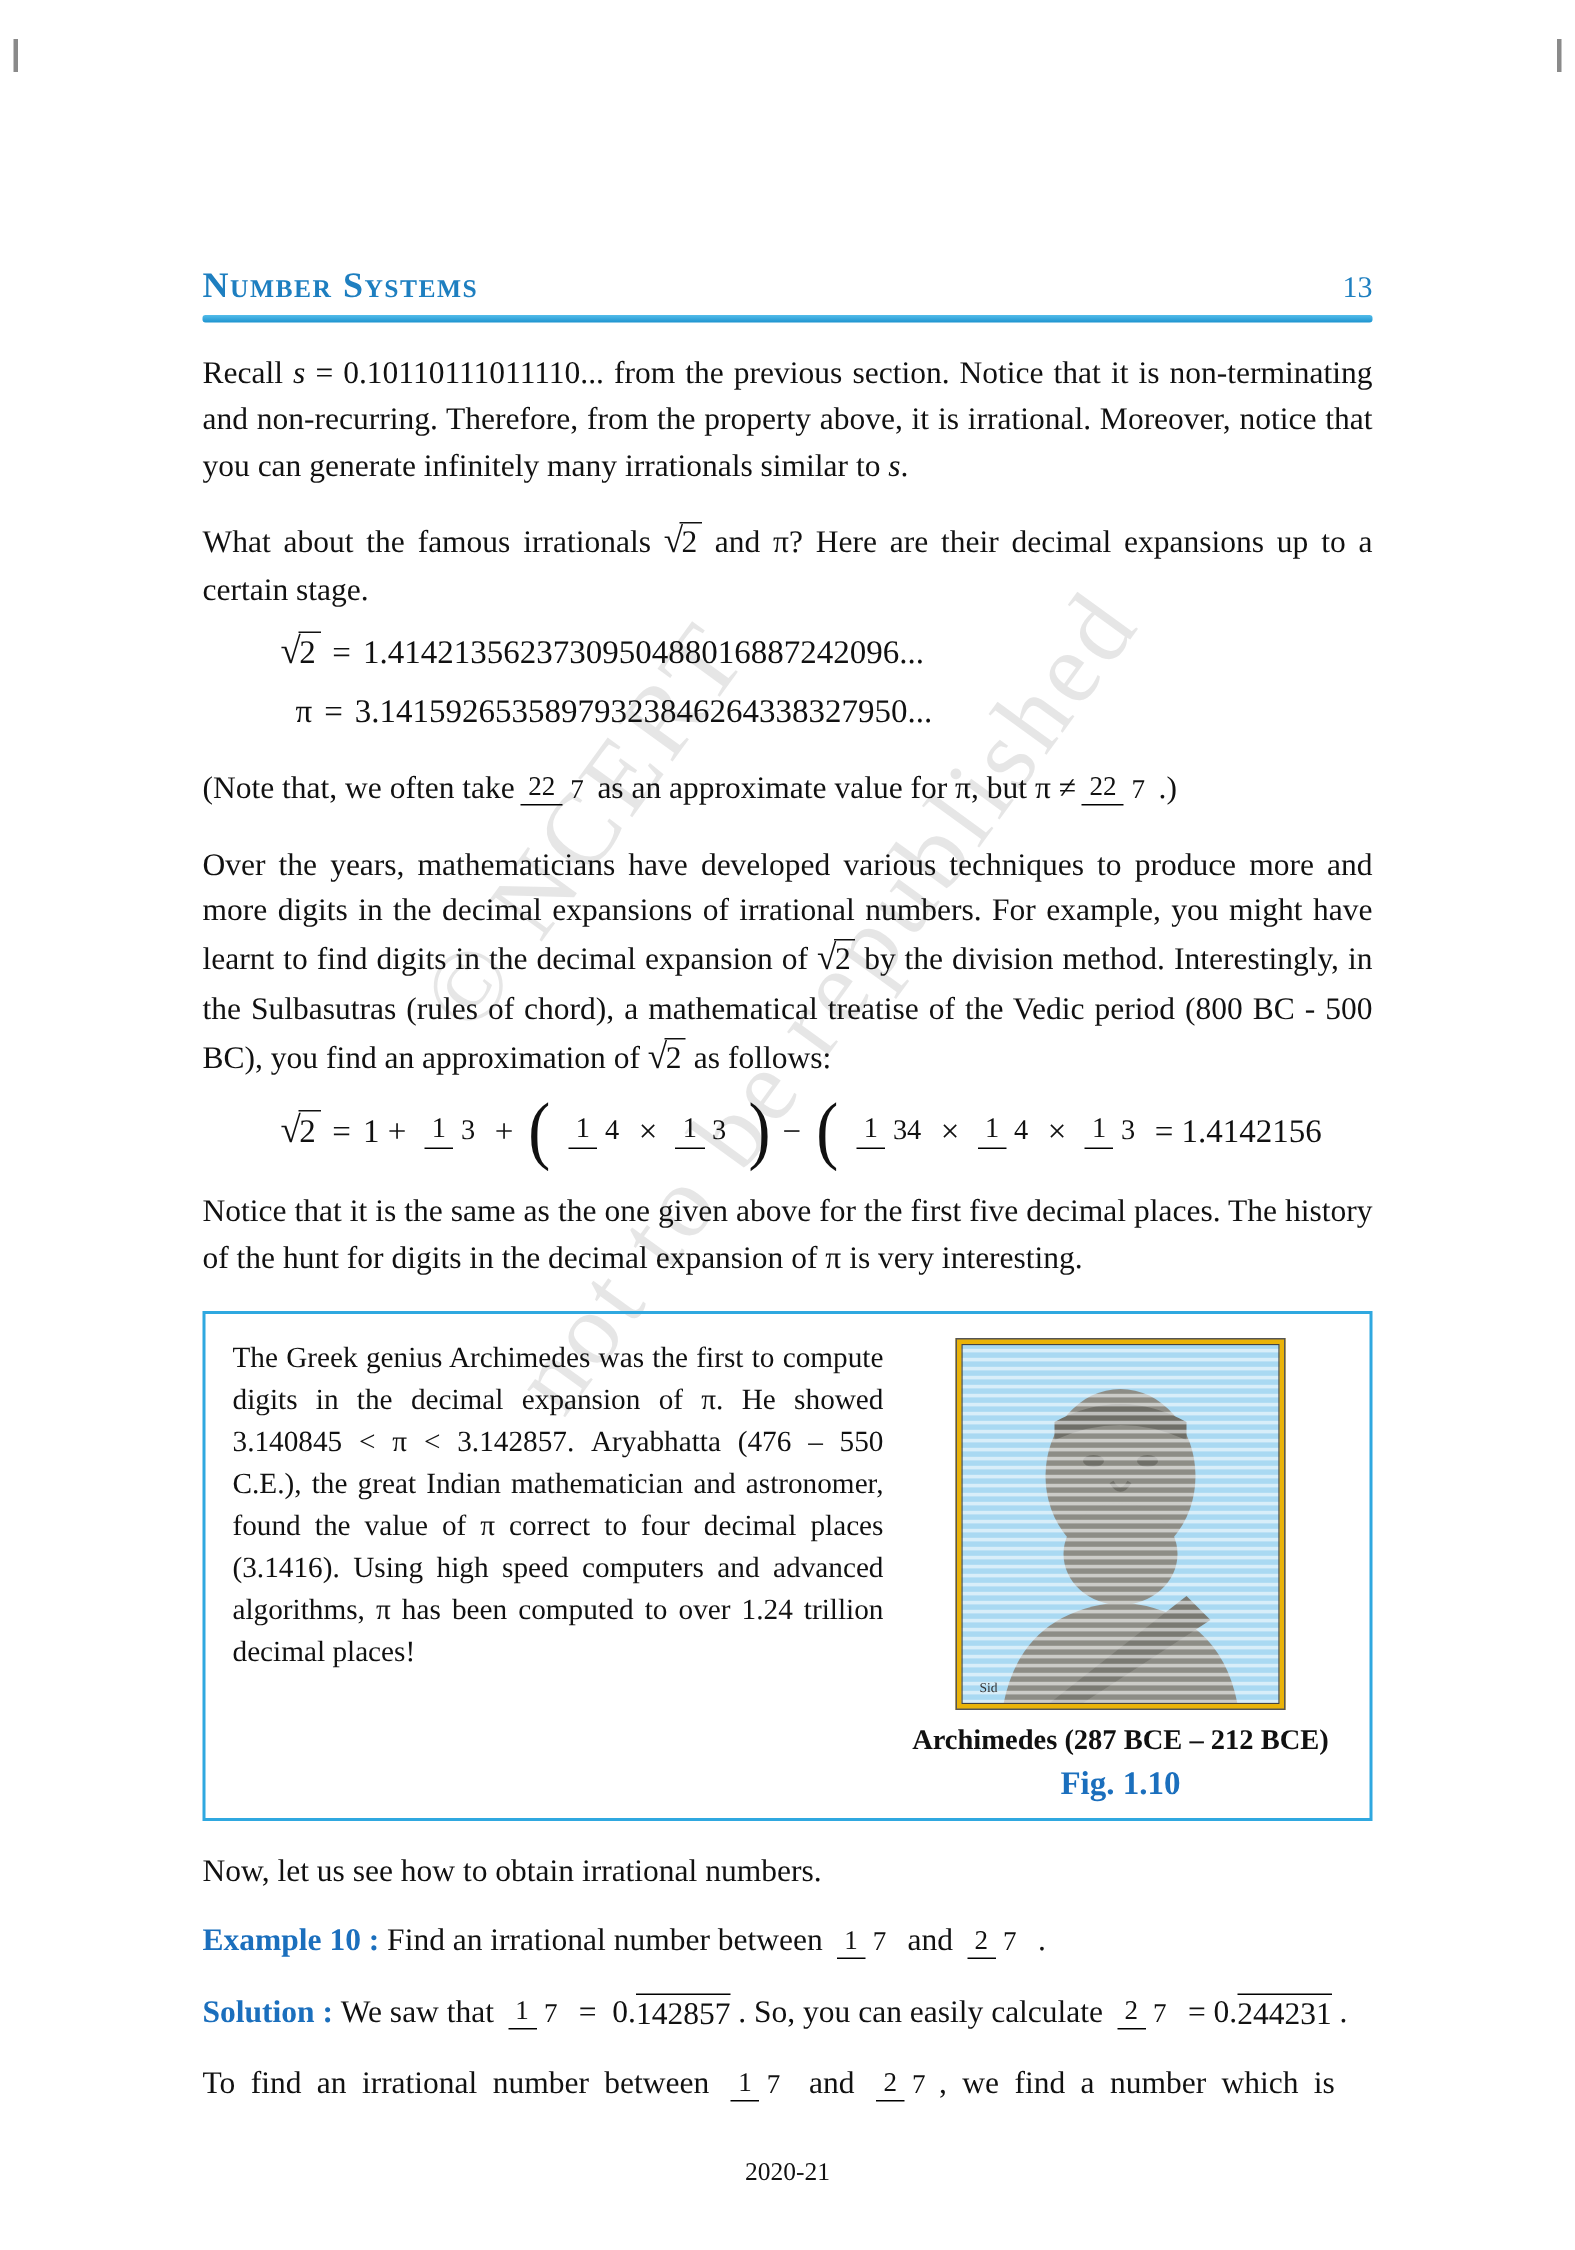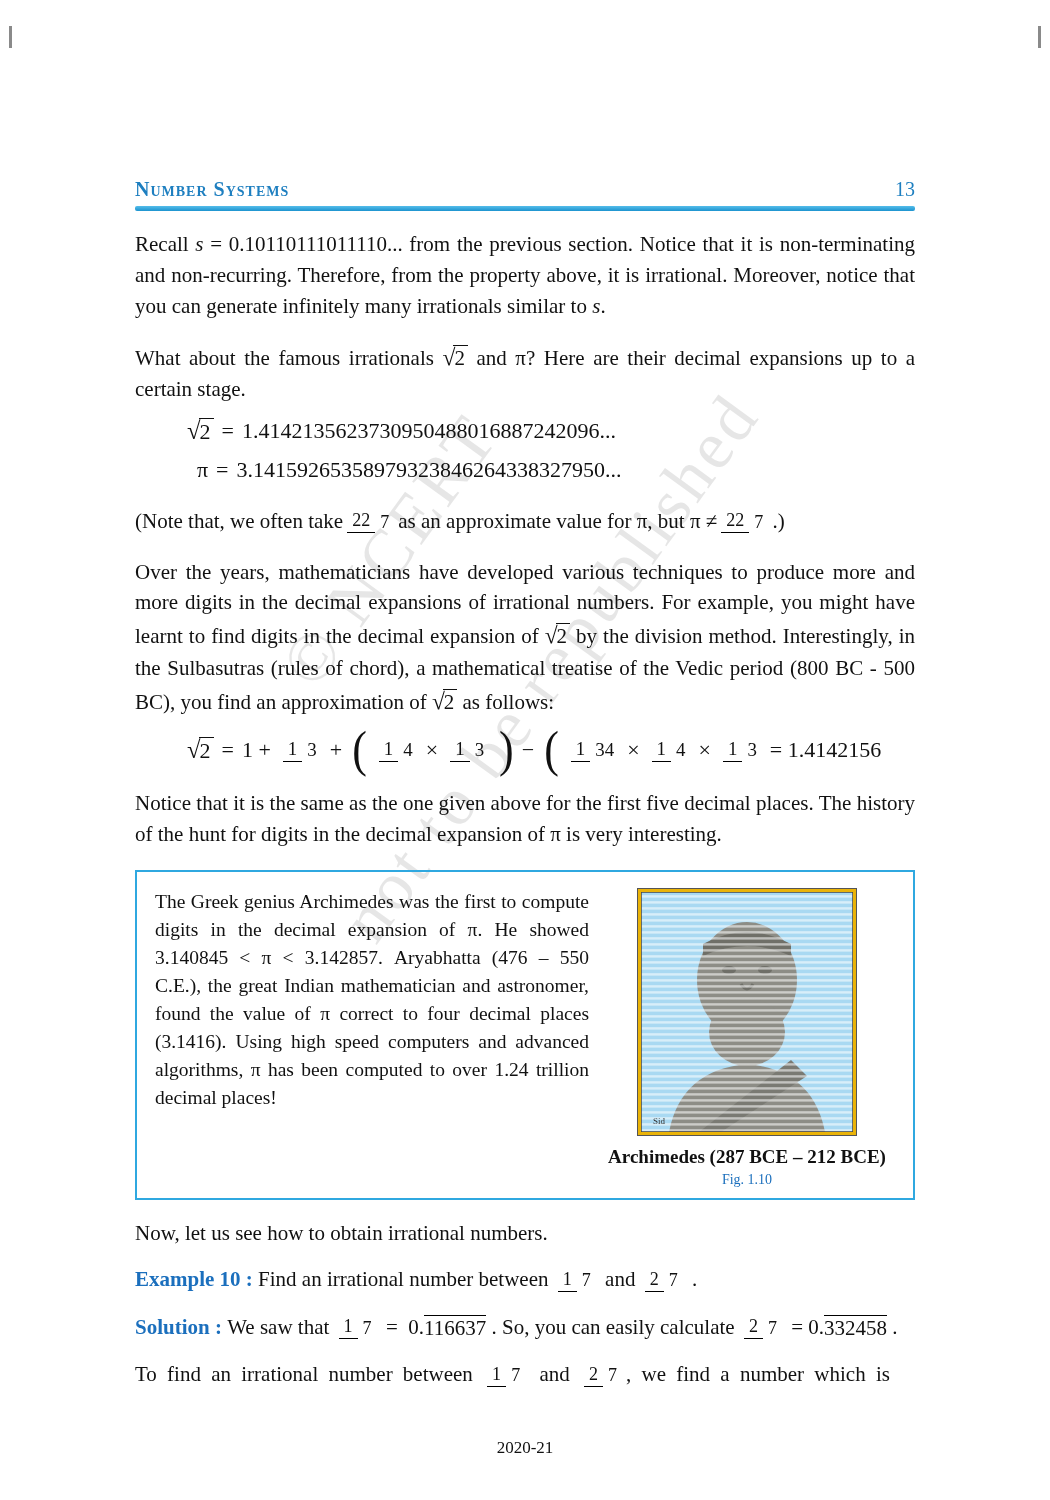--- a/index.html
+++ b/index.html
@@ -15,21 +15,21 @@
   
   .watermark { position:absolute; top:470px; left:60px; width:820px;
     transform:rotate(-54deg); z-index:0; pointer-events:none;
     display:flex; flex-direction:column; align-items:center; gap:120px; }
   .wm-line { font-size:68px; color:rgba(100,100,100,0.16); white-space:nowrap; letter-spacing:4px; }
 
   .content { position:relative; z-index:1; padding:178px 135px 0 135px; }
 
   
   .page-header { display:flex; justify-content:space-between; align-items:baseline; }
-  .chapter-title { font-variant:small-caps; letter-spacing:1px; font-size:20px; color:#1e7fc0; font-weight:bold; }
+  .chapter-title { font-variant:small-caps; letter-spacing:1px; font-size:24px; color:#1e7fc0; font-weight:bold; }
   .page-number { font-size:20px; color:#1e7fc0; }
   .header-rule { height:5px; margin-top:5px;
     background:linear-gradient(to bottom,#54bdea,#1d93cf); border-radius:2px; }
 
   p.body-text { font-size:21px; line-height:1.47; text-align:justify; margin-top:18px; }
   .stretched { word-spacing:5px; }
 
   i.var { font-style:italic; }
 
   
@@ -56,21 +56,21 @@
   .inline-note { font-size:21px; line-height:1.6; margin-top:22px; display:flex; align-items:center; flex-wrap:wrap; }
 
   
   .archimedes-box { border:2.5px solid #2fa8e0; margin-top:20px; padding:16px 16px 10px 18px;
     display:flex; gap:8px; }
   .box-text { flex:1; font-size:19.5px; line-height:1.44; text-align:justify; }
   .box-figure { width:300px; display:flex; flex-direction:column; align-items:center; }
   .portrait-frame { border:1px solid #555; background:#eab308; padding:3px; }
   .portrait-frame svg { display:block; }
   .figure-caption { font-weight:bold; font-size:19px; margin-top:10px; white-space:nowrap; }
-  .figure-label { font-weight:normal; font-size:14px; color:#1b6fbd; margin-top:4px; }
+  .figure-label { font-weight:bold; font-size:22px; color:#1b6fbd; margin-top:4px; }
 
   .label-blue { color:#1b6fbd; font-weight:bold; }
 
   .math-line { font-size:21px; margin-top:16px; display:flex; align-items:center; flex-wrap:wrap; line-height:1.5; }
   .math-line > span { white-space:pre-wrap; }
 
   .footer { position:absolute; bottom:42px; left:0; width:100%; text-align:center; font-size:17px; }
 </style>
 </head>
 <body>
@@ -208,25 +208,25 @@
       <span> and </span>
       <span class="frac"><span class="num">2</span><span class="den">7</span></span>
       <span> .</span>
     </div>
 
     <div class="math-line">
       <span class="label-blue">Solution :</span>
       <span> We saw that </span>
       <span class="frac"><span class="num">1</span><span class="den">7</span></span>
       <span> =  0.</span>
-      <span class="overbar">116637</span>
+      <span class="overbar">142857</span>
       <span> . So, you can easily calculate </span>
       <span class="frac"><span class="num">2</span><span class="den">7</span></span>
       <span> = 0.</span>
-      <span class="overbar">332458</span>
+      <span class="overbar">244231</span>
       <span> .</span>
     </div>
 
     <div class="math-line stretched">
       <span>To find an irrational number between </span>
       <span class="frac"><span class="num">1</span><span class="den">7</span></span>
       <span> and </span>
       <span class="frac"><span class="num">2</span><span class="den">7</span></span>
       <span>, we find a number which is</span>
     </div>

